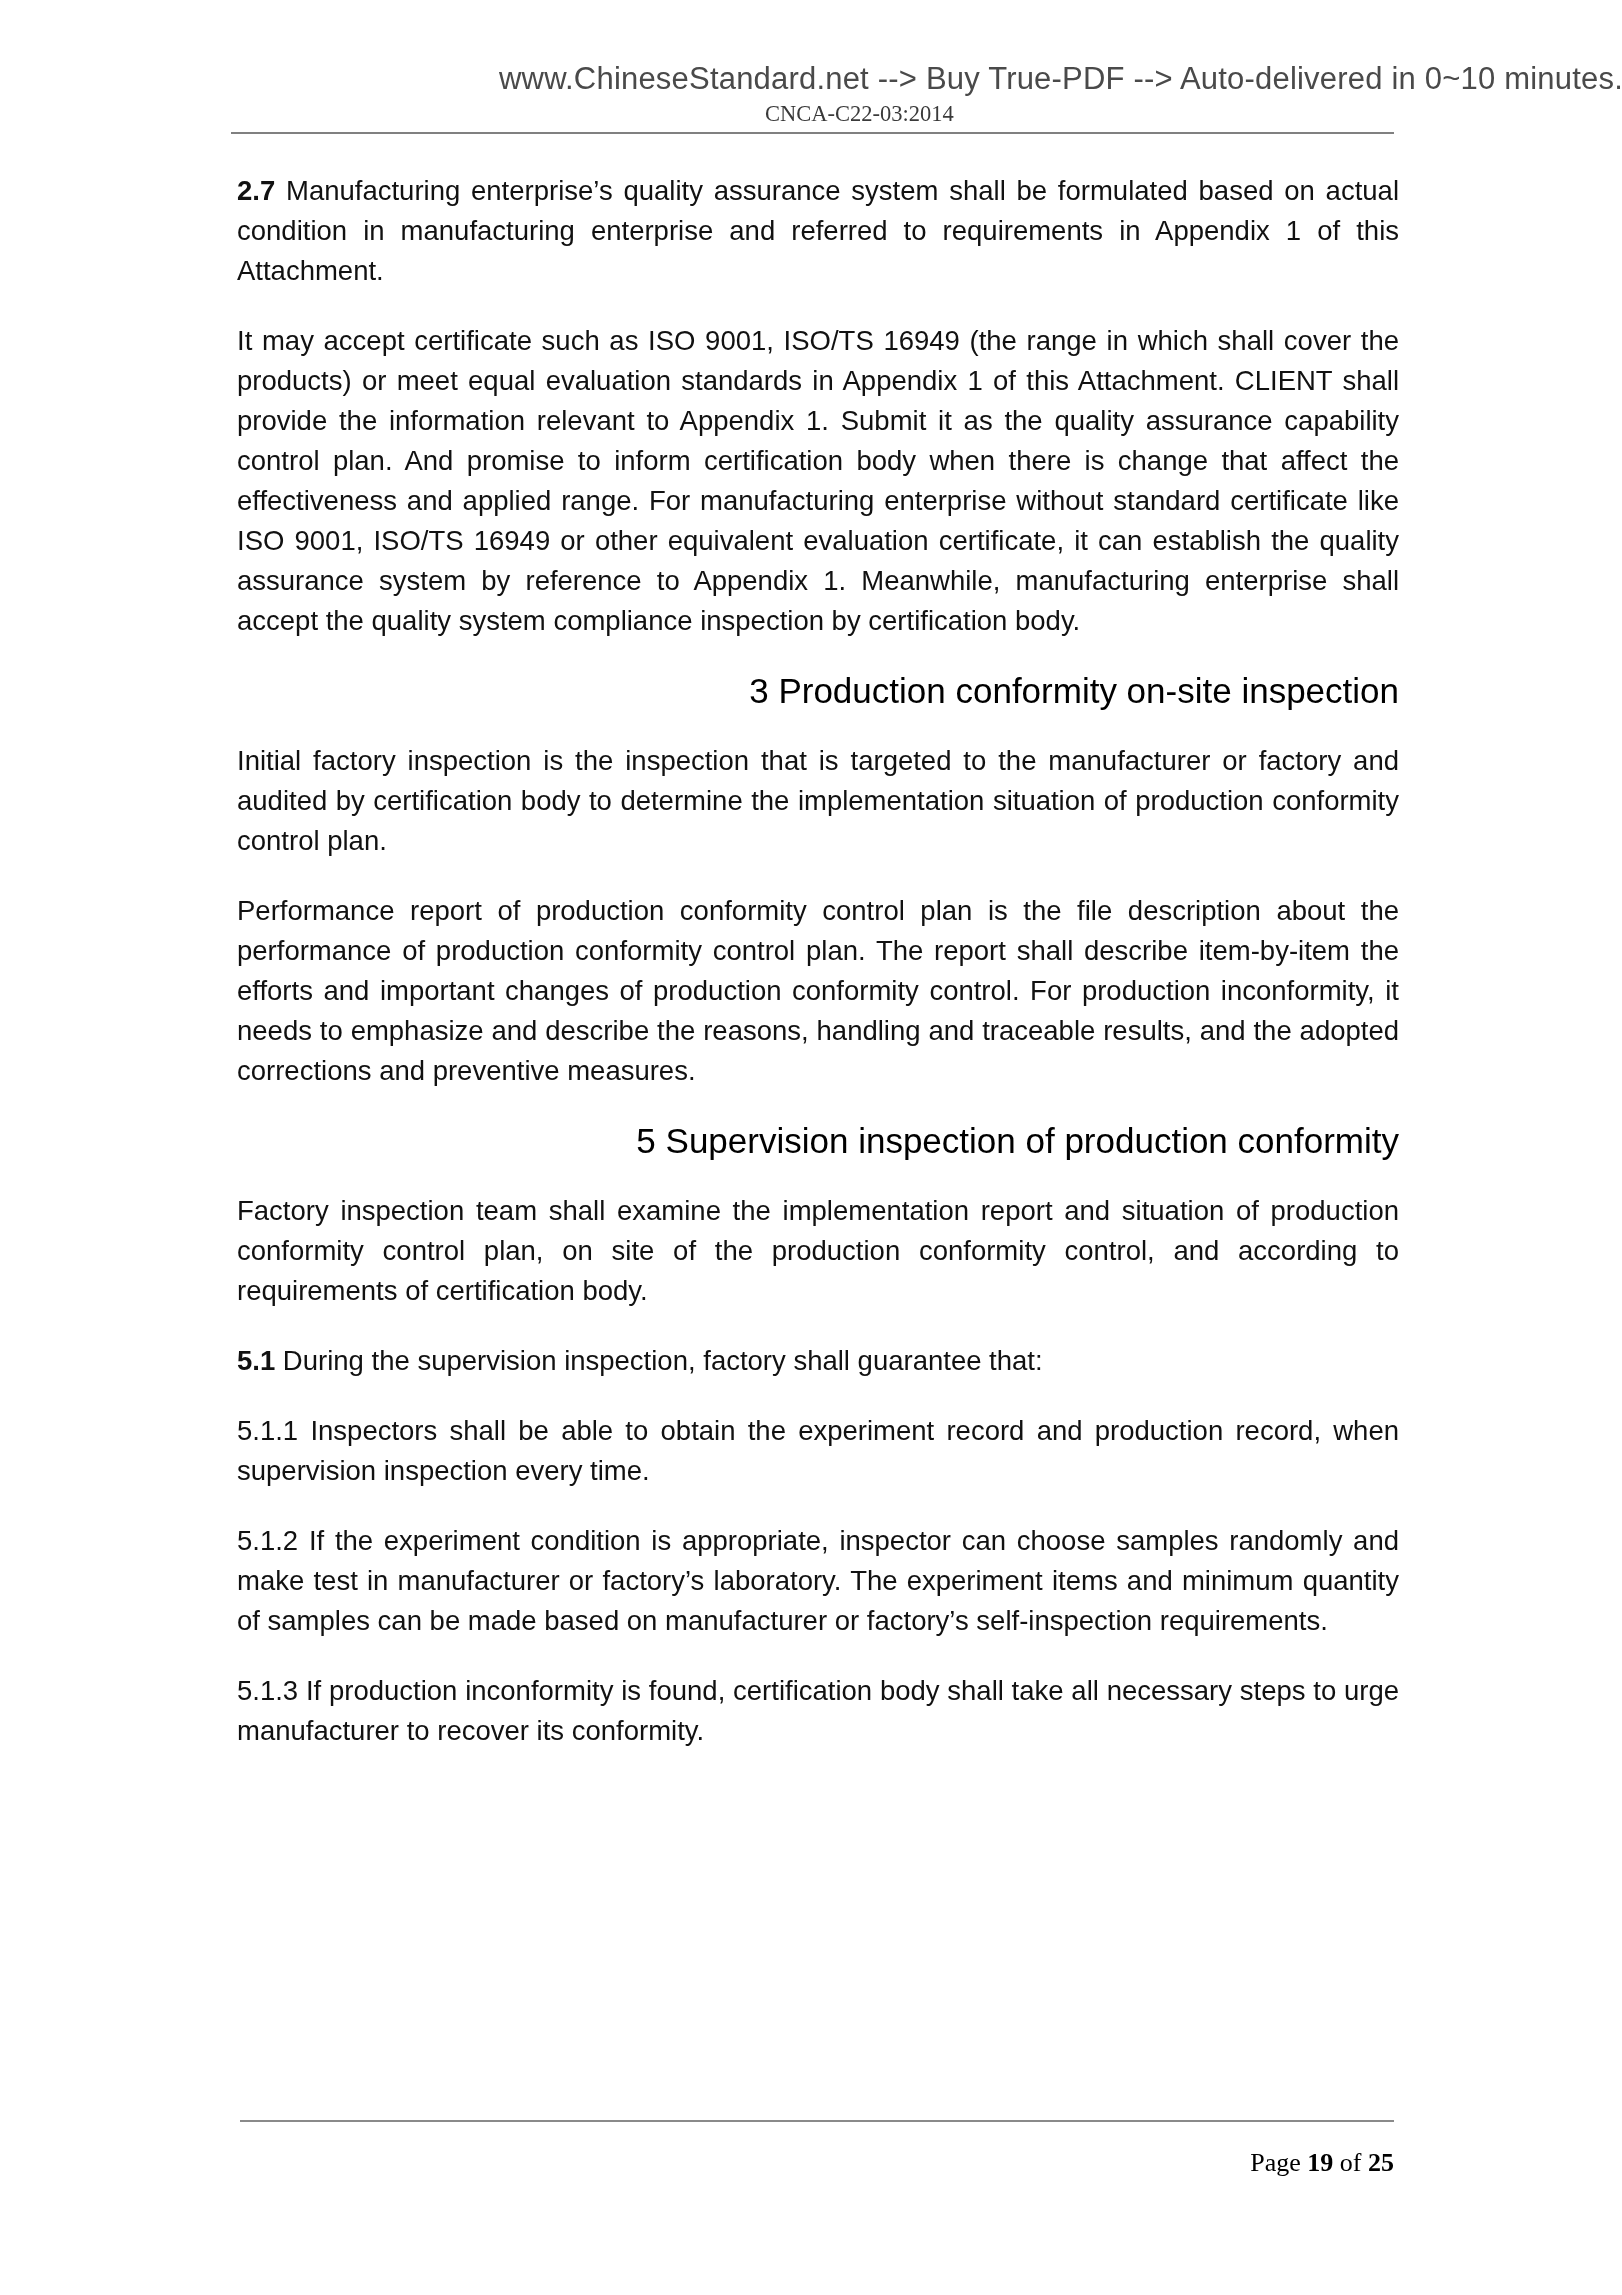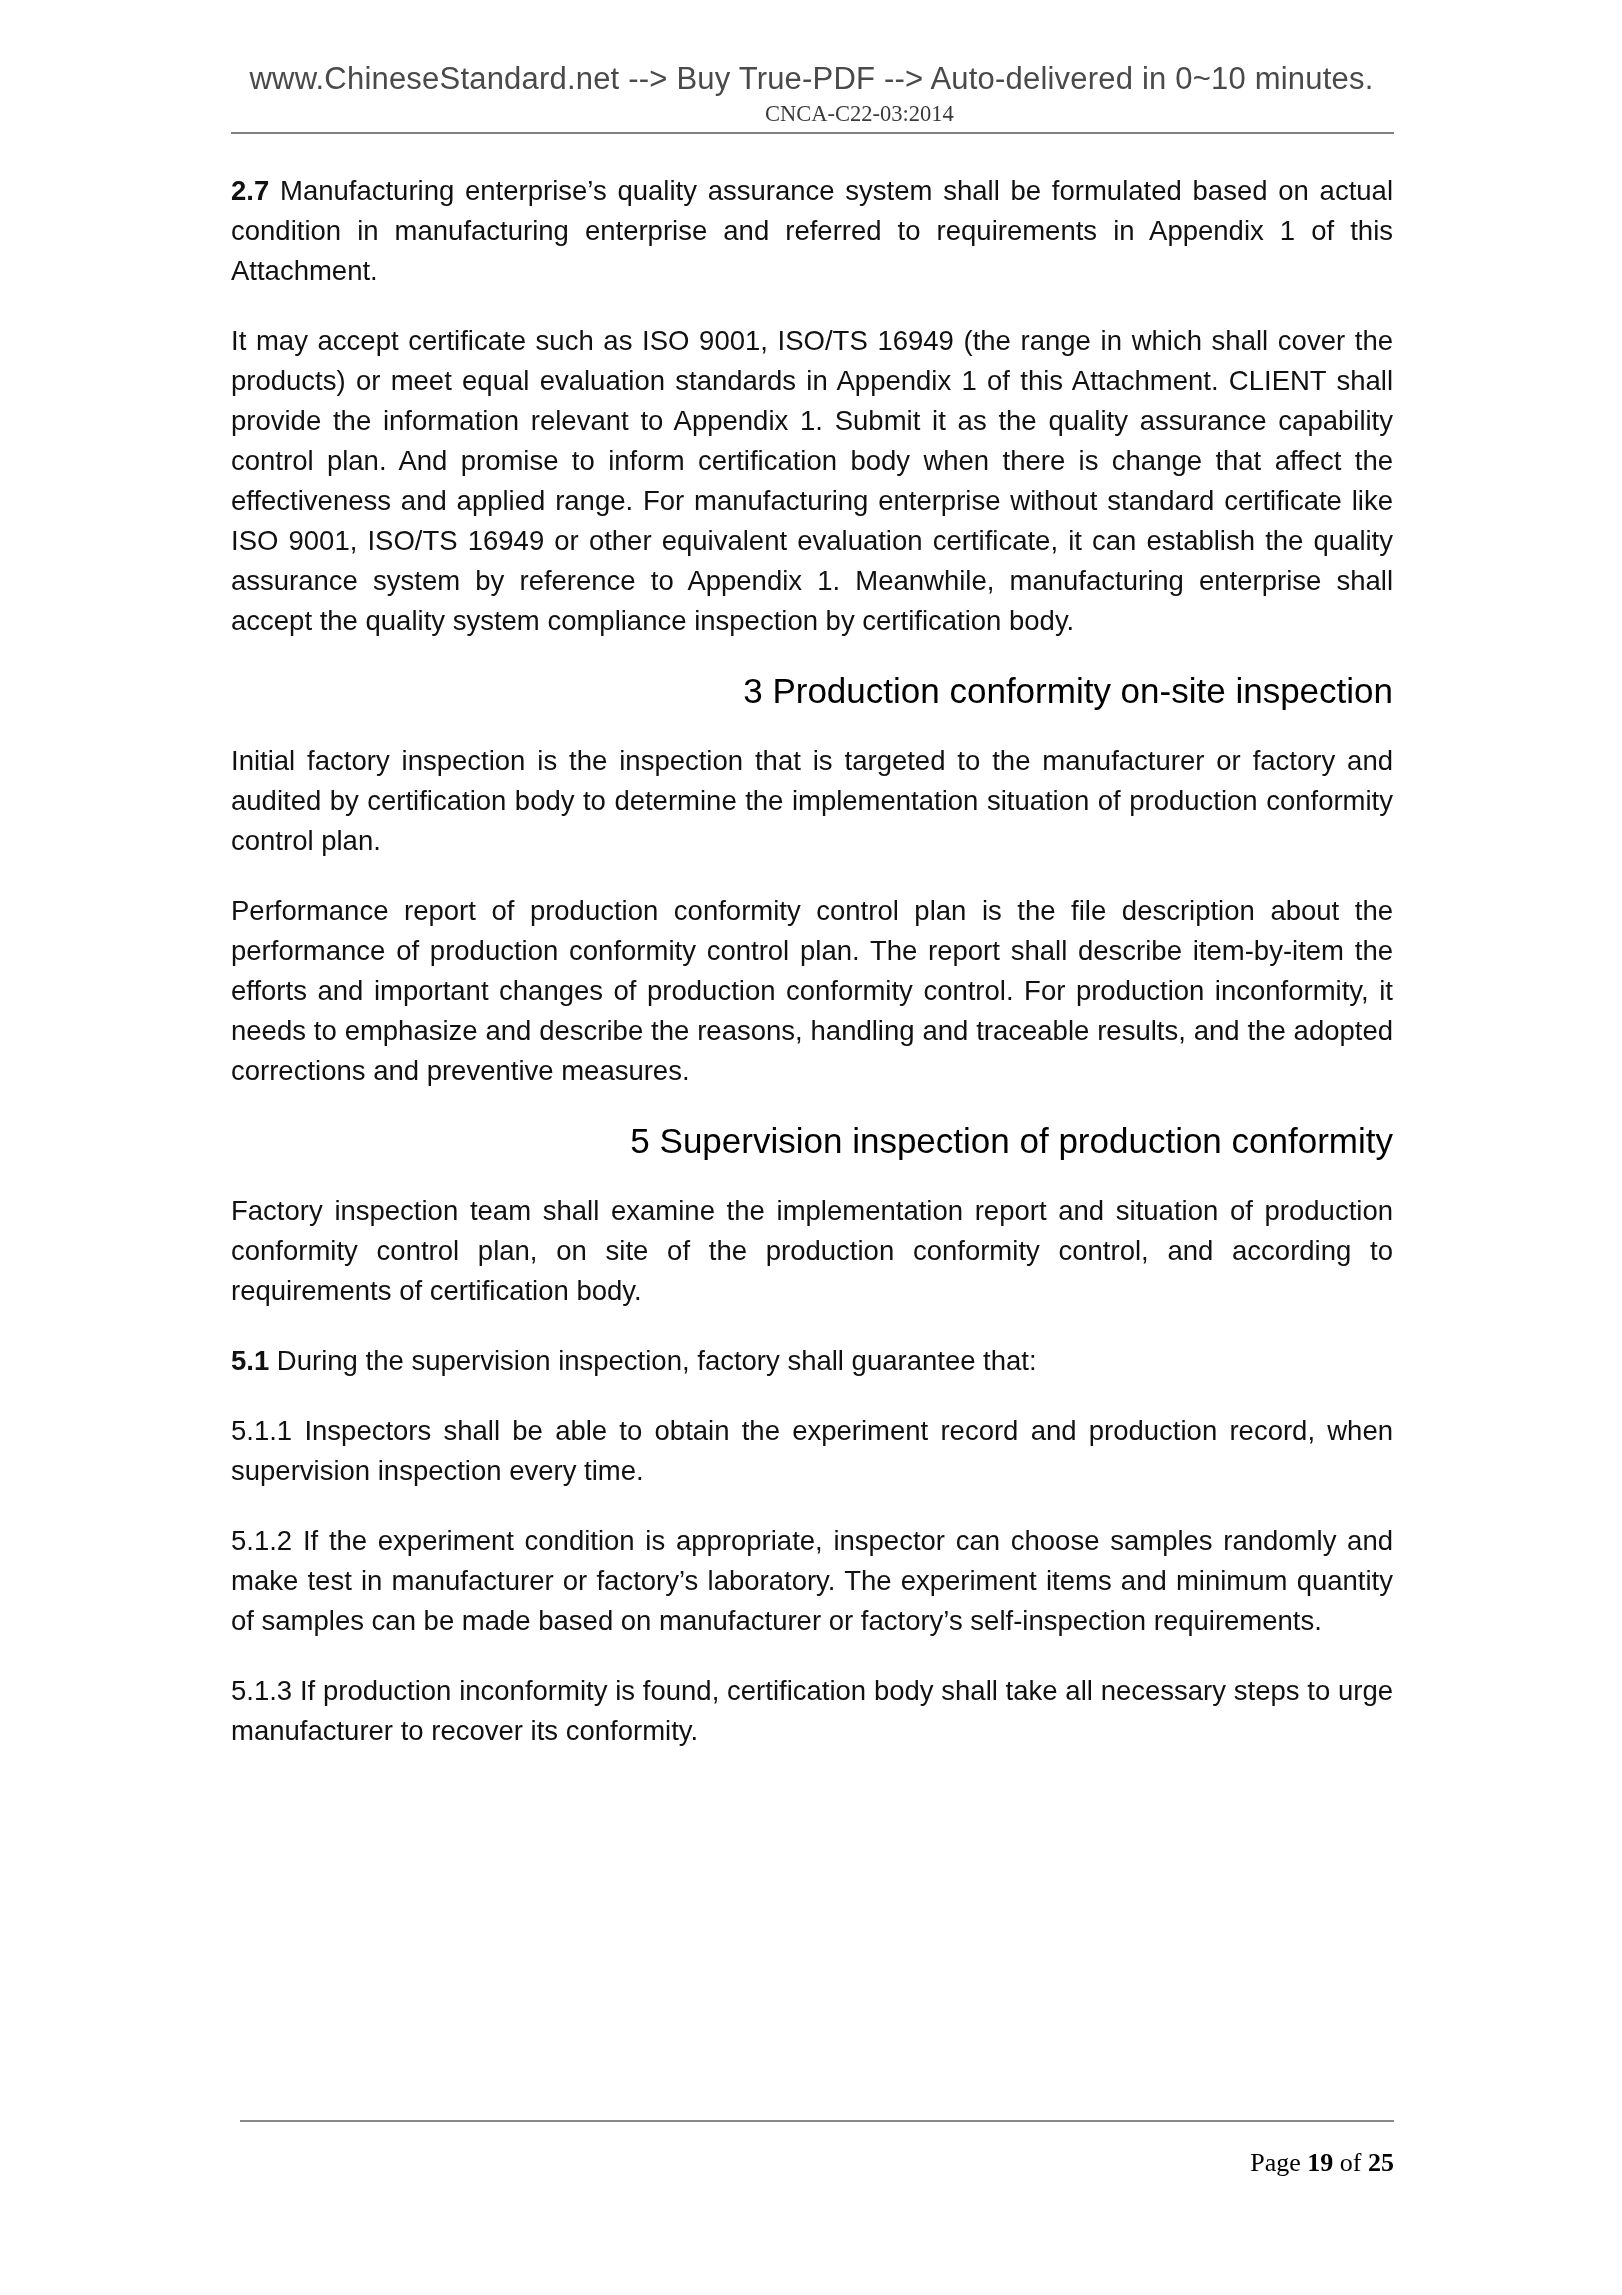--- a/index.html
+++ b/index.html
@@ -28,21 +28,21 @@
     left: 0;
     top: 0;
     width: 1623px;
     height: 142px;
   }
   .promo-line {
     position: absolute;
     left: 0;
     top: 60px;
     width: 1623px;
-    text-align: center;
+    text-align: right;
     font-family: "Liberation Sans", sans-serif;
     font-size: 31px;
     line-height: 37px;
     color: #4a4a4a;
     letter-spacing: 0.2px;
     white-space: nowrap;
   }
   .std-code {
     position: absolute;
     left: 0;
@@ -61,21 +61,21 @@
     left: 231px;
     top: 132px;
     width: 1163px;
     height: 1.7px;
     background: #808080;
   }
 
   
   .content {
     position: absolute;
-    left: 231px;
+    left: 237px;
     top: 171px;
     width: 1162px;
   }
 
   p.para {
     margin: 0 0 30px 0;
     font-size: 27.5px;
     line-height: 40px;
     text-align: justify;
     text-justify: inter-word;

